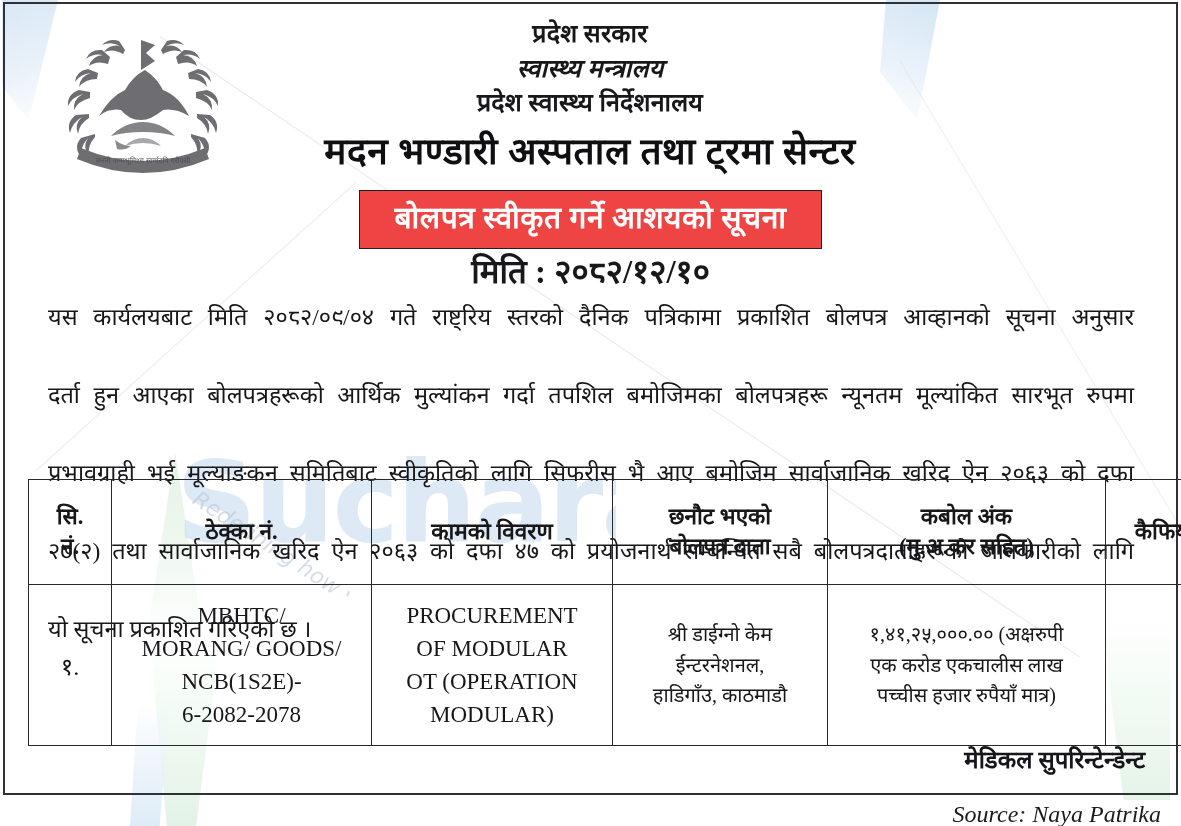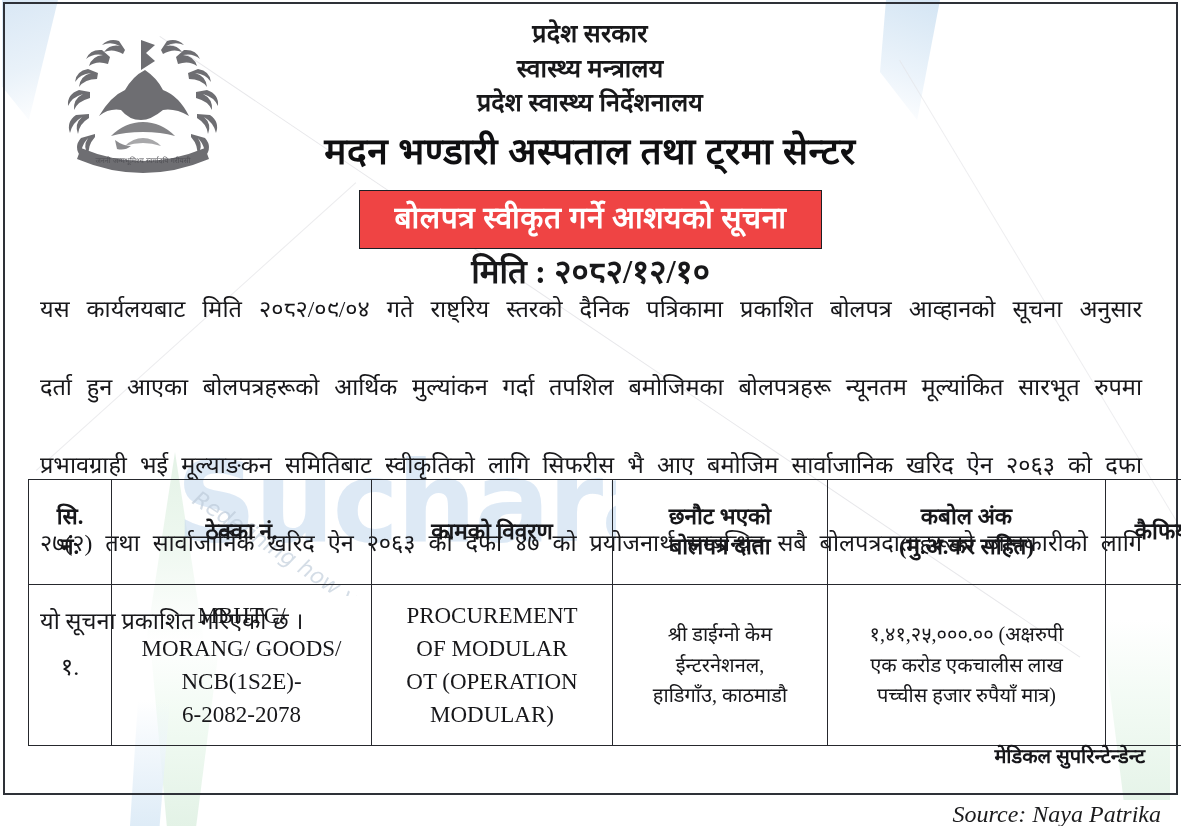--- a/index.html
+++ b/index.html
@@ -149,21 +149,21 @@
     text-align: center;
   }
   .org-line {
     font-family: "Liberation Serif", "DejaVu Serif", serif;
     font-weight: 700;
     color: #18181a;
     line-height: 1.30;
     letter-spacing: .2px;
   }
   .org-1 { font-size: 25px; }
-  .org-2 { font-size: 25px; margin-top: 2px; }
+  .org-2 { font-size: 25px; margin-top: 2px; font-style: italic; }
   .org-3 { font-size: 25px; margin-top: 2px; }
   .org-main {
     font-size: 37px;
     font-weight: 700;
     margin-top: 8px;
     letter-spacing: .6px;
     color: #0f0f11;
   }
 
   
@@ -203,21 +203,21 @@
     left: 36px;
     top: 286px;
     width: 1110px;
     font-size: 23.5px;
     line-height: 39px;
     text-align: justify;
     text-justify: inter-word;
     color: #17171a;
     font-weight: 400;
   }
-  .body-para p { margin: 4px; }
+  .body-para p { margin: 12px; }
   .body-para .ln { display: block; text-align: justify; }
   .body-para .ln::after {
     content: "";
     display: inline-block;
     width: 100%;
   }
   .body-para .ln.last::after { width: 0; }
 
   
   .tbl {
@@ -264,21 +264,21 @@
   .cell-sn {
     font-family: "Liberation Serif", "DejaVu Serif", serif;
     font-size: 24px;
   }
 
   
   .signature {
     position: absolute;
     right: 36px;
     top: 742px;
-    font-size: 20px;
+    font-size: 24px;
     font-weight: 700;
     color: #16161a;
     text-align: right;
   }
 
   
   .source {
     position: absolute;
     right: 20px;
     top: 801px;

